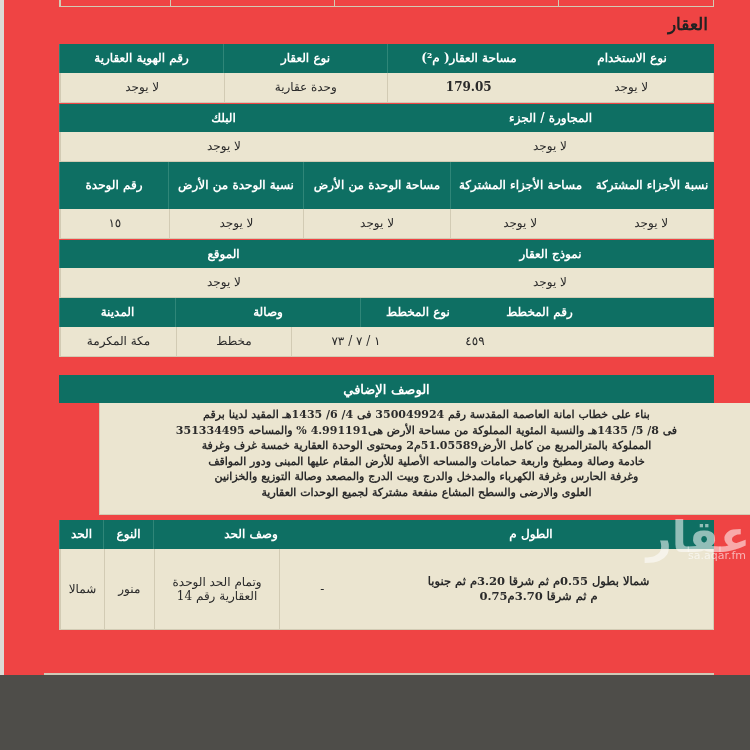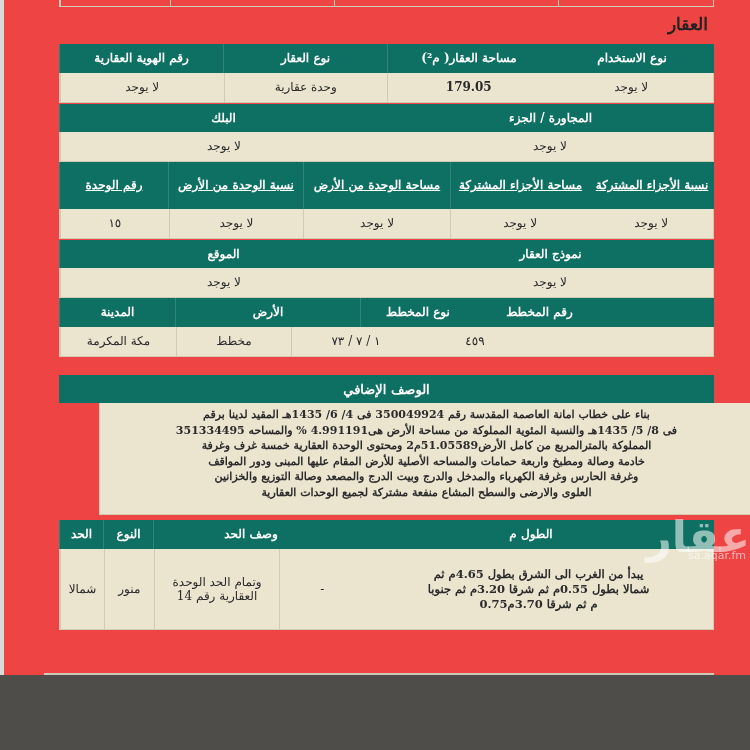--- a/index.html
+++ b/index.html
@@ -108,21 +108,21 @@
 
   <div class="grid hdr" style="top:104px;height:28px;">
     <div class="cell" style="width:328px">البلك</div>
     <div class="cell" style="width:327px">المجاورة / الجزء</div>
   </div>
   <div class="grid val" style="top:132px;height:30px;">
     <div class="cell" style="width:328px">لا يوجد</div>
     <div class="cell" style="width:327px">لا يوجد</div>
   </div>
 
-  <div class="grid hdr" style="top:162px;height:47px;text-decoration:underline;">
+  <div class="grid hdr" style="top:162px;height:47px;">
     <div class="cell" style="width:109px">رقم الوحدة</div>
     <div class="cell" style="width:135px">نسبة الوحدة من الأرض</div>
     <div class="cell" style="width:147px">مساحة الوحدة من الأرض</div>
     <div class="cell" style="width:140px">مساحة الأجزاء المشتركة</div>
     <div class="cell" style="width:124px">نسبة الأجزاء المشتركة</div>
   </div>
   <div class="grid val" style="top:209px;height:30px;">
     <div class="cell" style="width:109px">١٥</div>
     <div class="cell" style="width:135px">لا يوجد</div>
     <div class="cell" style="width:147px">لا يوجد</div>
@@ -134,21 +134,21 @@
     <div class="cell" style="width:328px">الموقع</div>
     <div class="cell" style="width:327px">نموذج العقار</div>
   </div>
   <div class="grid val" style="top:268px;height:30px;">
     <div class="cell" style="width:328px">لا يوجد</div>
     <div class="cell" style="width:327px">لا يوجد</div>
   </div>
 
   <div class="grid hdr" style="top:298px;height:29px;">
     <div class="cell" style="width:116px">المدينة</div>
-    <div class="cell" style="width:185px">الأرض</div>
+    <div class="cell" style="width:185px">وصالة</div>
     <div class="cell" style="width:115px">نوع المخطط</div>
     <div class="cell" style="width:129px">رقم المخطط</div>
   </div>
   <div class="grid val" style="top:327px;height:30px;">
     <div class="cell" style="width:116px">مكة المكرمة</div>
     <div class="cell" style="width:115px">مخطط</div>
     <div class="cell" style="width:129px;direction:ltr;">١ / ٧ / ٧٣</div>
     <div class="cell" style="width:110px">٤٥٩</div>
   </div>
 
@@ -171,21 +171,20 @@
   </div>
   <div class="grid val bnd-body" style="top:549px;height:81px;">
     <div class="cell" style="width:44px">شمالا</div>
     <div class="cell" style="width:50px">منور</div>
     <div class="cell" style="width:126px;flex-direction:column;">
       <div>وتمام الحد الوحدة</div>
       <div>العقارية رقم 14</div>
     </div>
     <div class="cell" style="width:85px">-</div>
     <div class="cell bnd-length" style="width:350px;flex-direction:column;">
-      <div>يبدأ من الغرب الى الشرق بطول 4.65م ثم</div>
       <div>شمالا بطول 0.55م ثم شرقا 3.20م ثم جنوبا</div>
       <div>م ثم شرقا 3.70م0.75</div>
     </div>
   </div>
 
   <div class="watermark">
     <div class="wm-logo">عقار</div>
     <div class="wm-url">sa.aqar.fm</div>
   </div>
 

